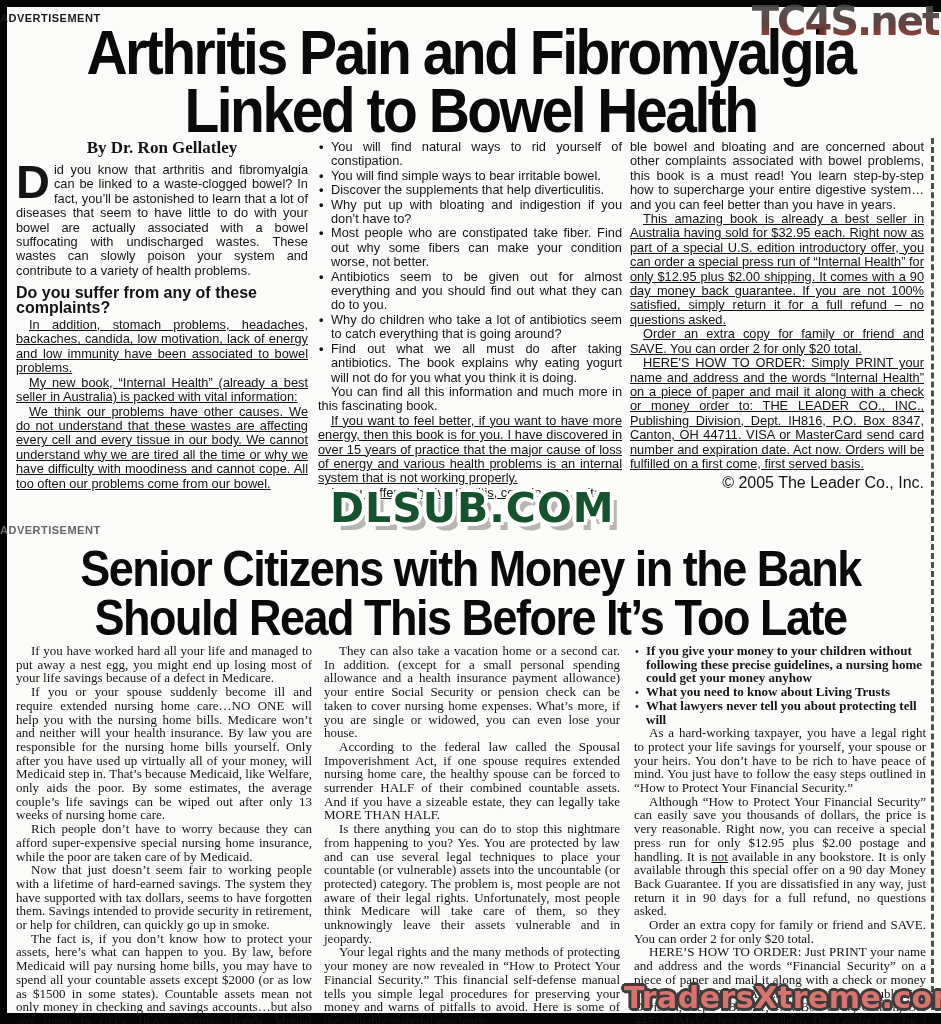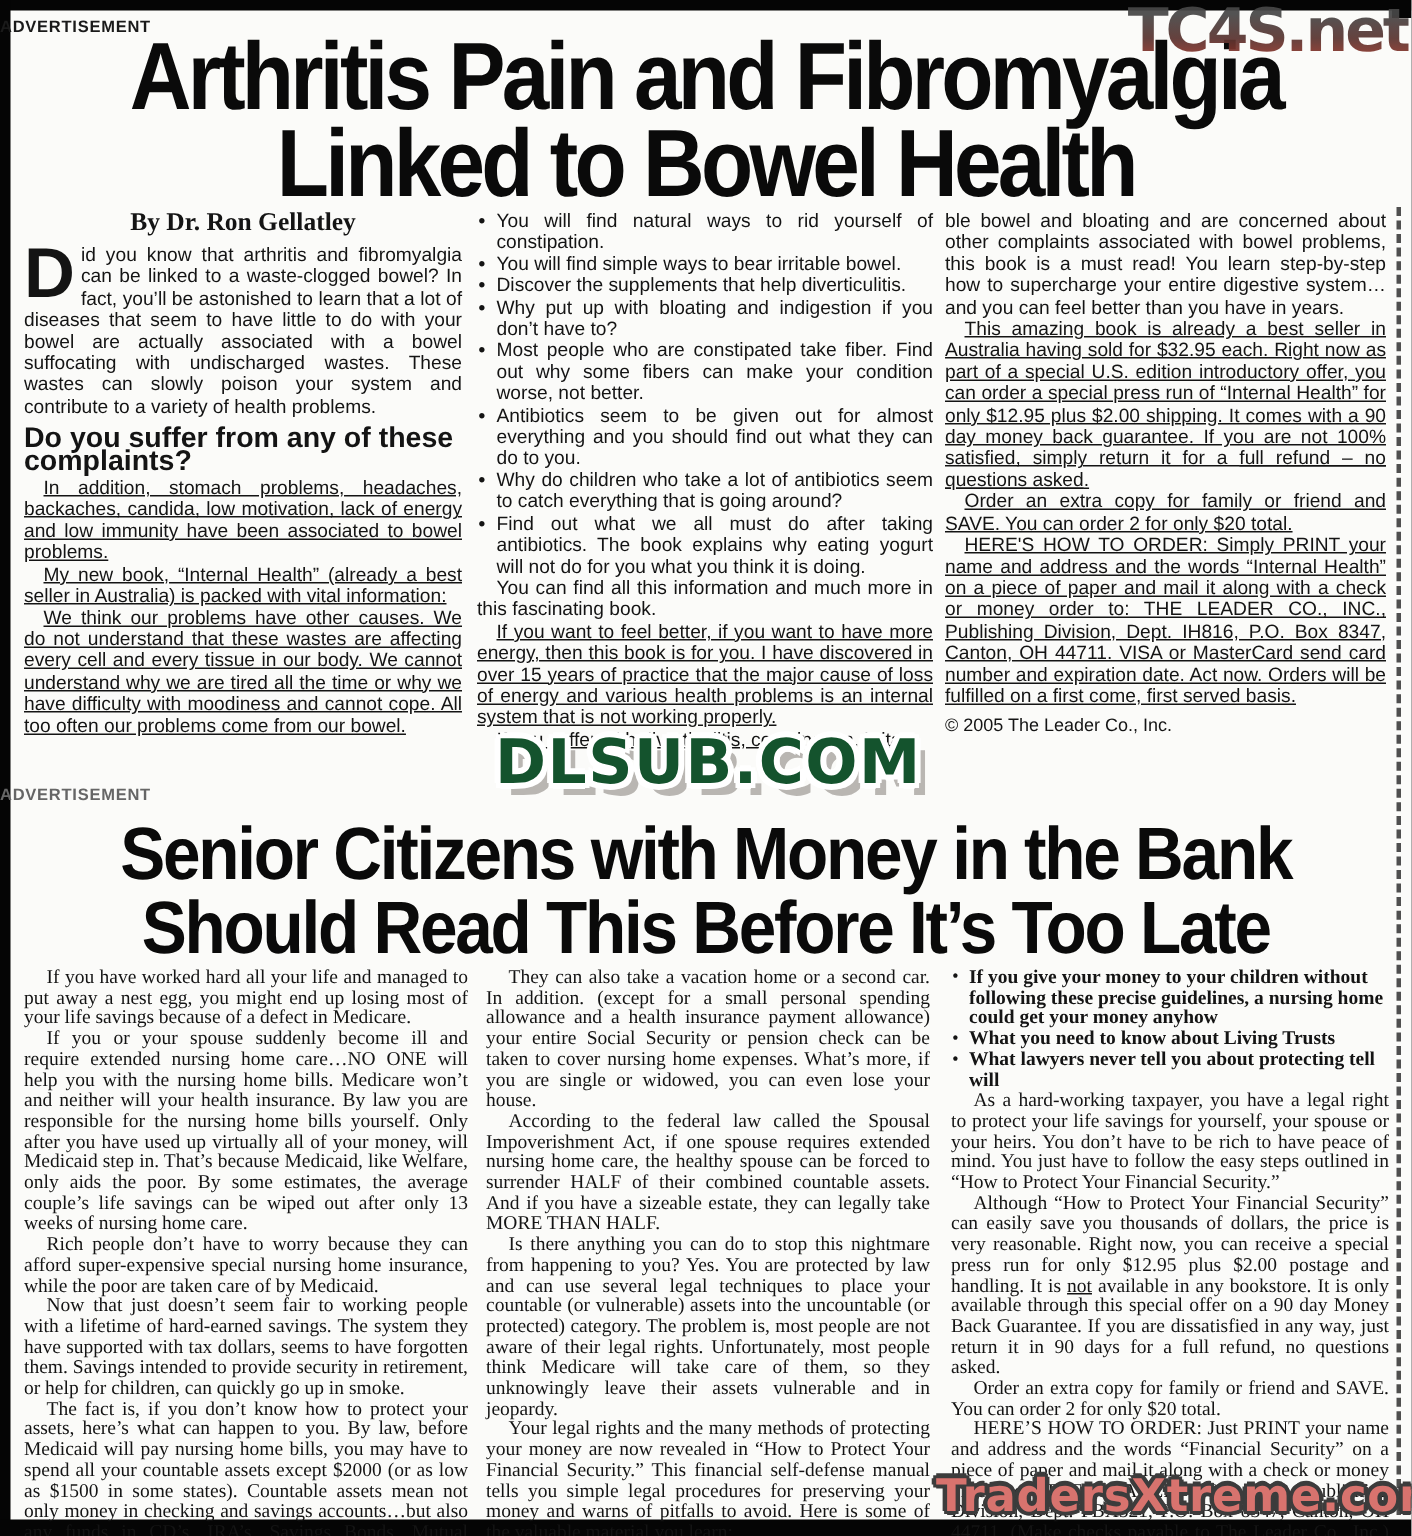--- a/index.html
+++ b/index.html
@@ -23,26 +23,26 @@
     transform:scaleY(1.10); transform-origin:50% 0; }
   .hl span { display:block; }
 
   .a1col { position:absolute; font-family:"Liberation Sans",sans-serif;
     font-size:12.8px; line-height:14.4px; text-align:justify; }
   .a1col p.ind { text-indent:13px;text-decoration:underline; }
   .byline { text-align:center; font:bold 17px "Liberation Serif",serif;
     margin-bottom:5px; text-indent:0 !important; }
   .dropcap { float:left; font-weight:bold; font-size:47px; line-height:37px;
     padding-right:4px; }
-  .subhead { font-weight:bold; font-size:19px; margin:8px 0 3px 0; text-align:left; }
+  .subhead { font-weight:bold; font-size:16px; margin:8px 0 3px 0; text-align:left; }
   .blist { list-style:none; }
   .blist li { position:relative; padding-left:13px; }
   .blist .blt { position:absolute; left:1px; font-weight:bold; }
   .uline { text-decoration:underline; }
-  .copyright { text-align:left; font-size:12px; margin-top:5px; }
+  .copyright { text-align:right; font-size:16px; margin-top:5px; }
 
   
   .a2col { position:absolute; font-family:"Liberation Serif",serif;
     font-size:13px; line-height:13.7px; text-align:justify; }
   .a2col p { text-indent:15px; }
   .b2 { list-style:none; }
   .b2 li { position:relative; padding-left:12px; font-weight:bold; text-align:left; }
   .b2 .blt { position:absolute; left:1px; font-size:11px; top:1px; }
 
   

